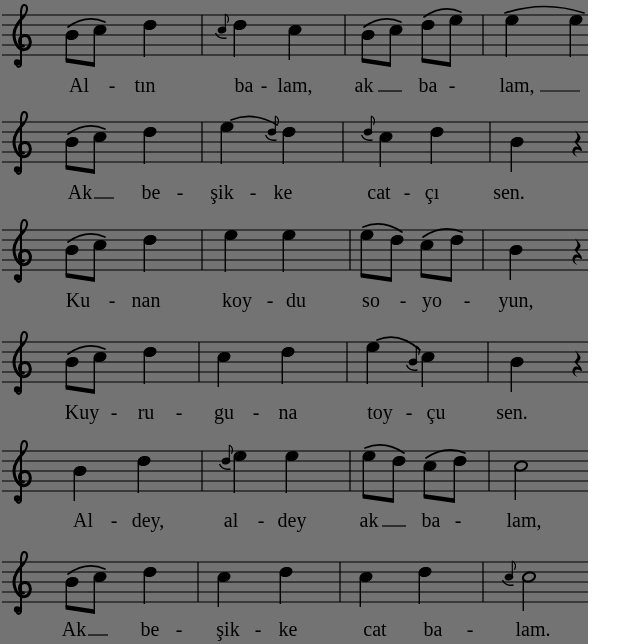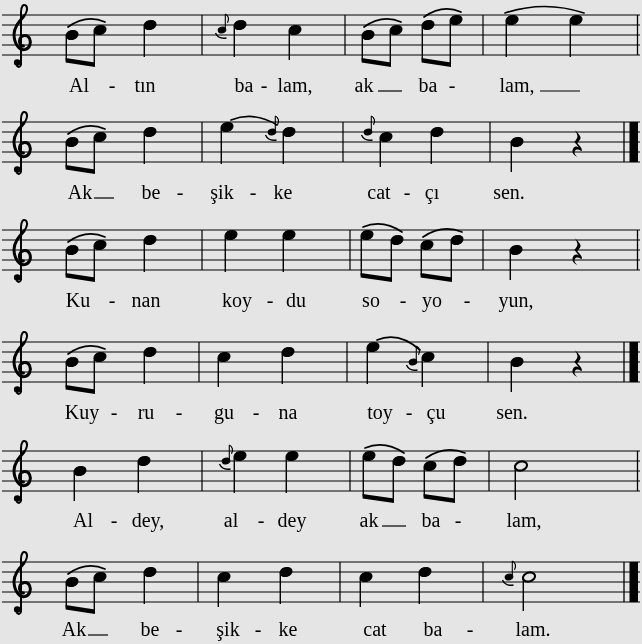--- a/index.html
+++ b/index.html
@@ -1,19 +1,19 @@
 <!DOCTYPE html>
 <html><head>
 <meta charset="utf-8">
 <style>
   html,body{margin:0;padding:0;background:#fff;}
   .page{
     position:relative;
-    width:642px;height:644px;
-    background:#e5e5e5;
+    width:588px;height:644px;
+    background:#737373;
     overflow:hidden;
     font-family:"Liberation Serif", serif;
   }
   svg text.lyric{
     font-family:"Liberation Serif", serif;
     font-size:20px;
     fill:#000;
   }
 </style>
 </head>

